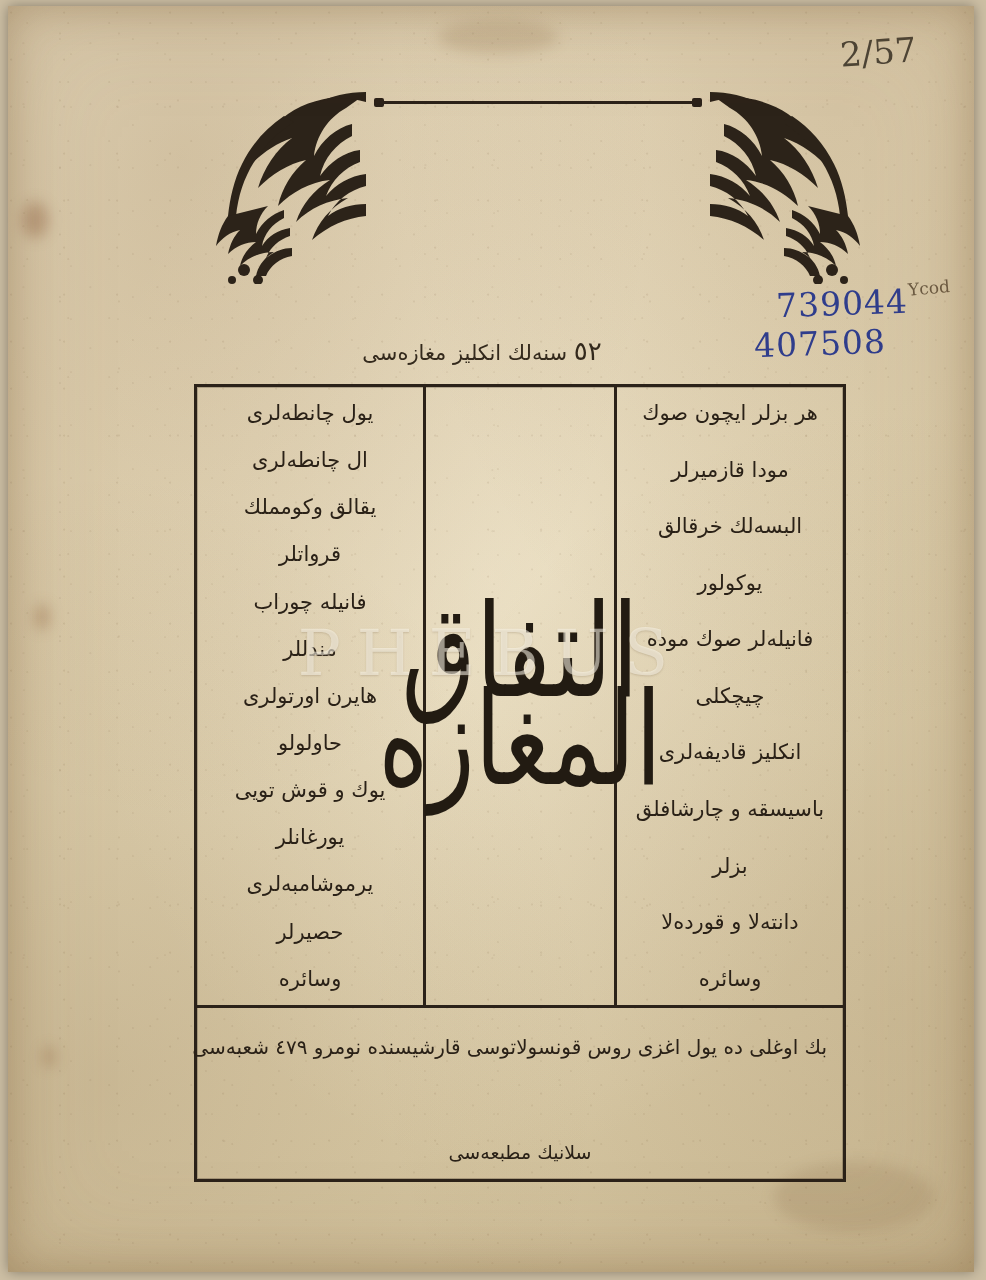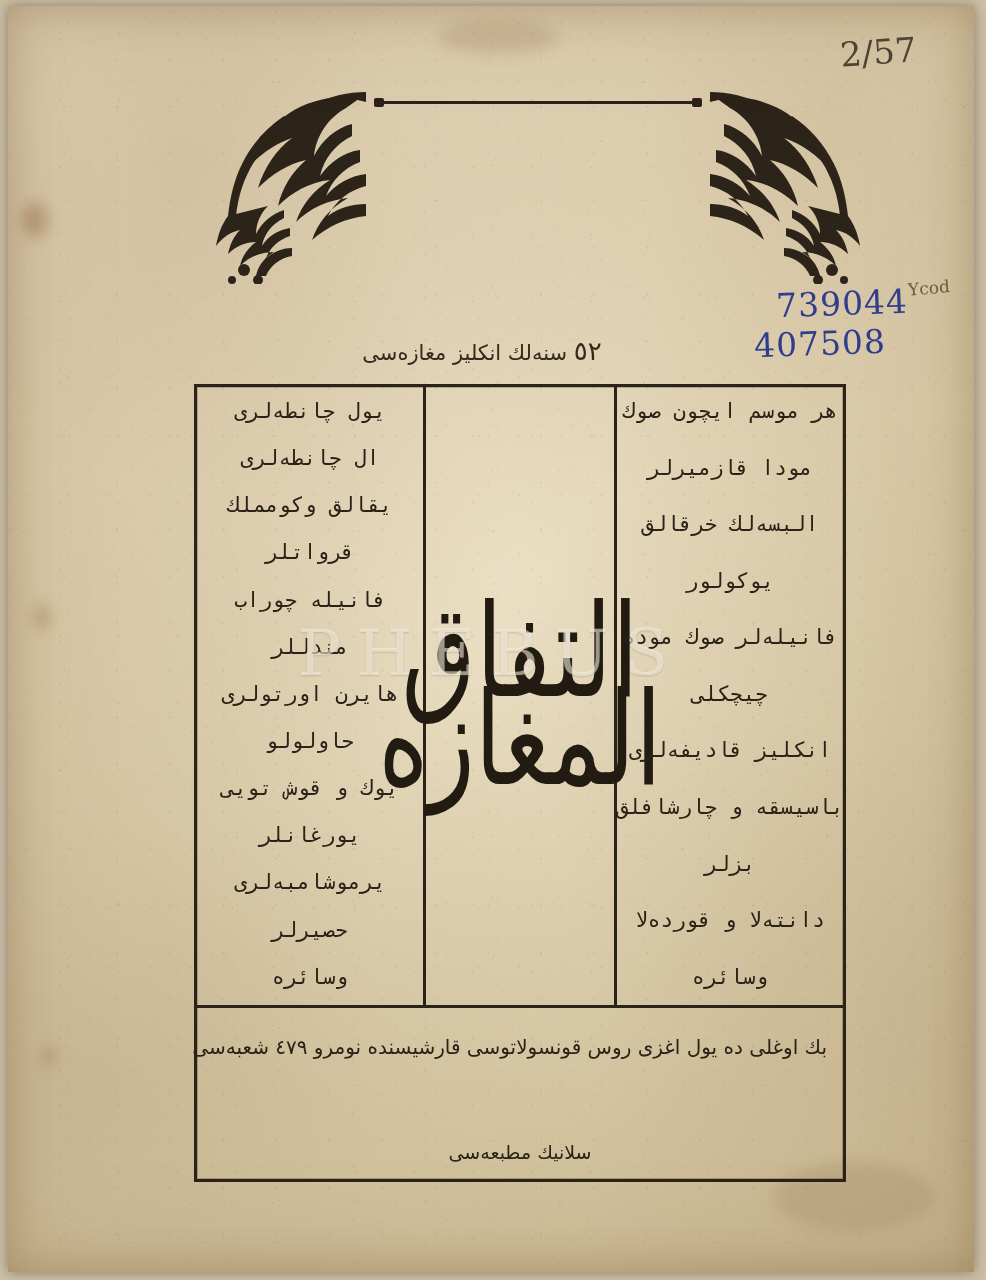--- a/index.html
+++ b/index.html
@@ -191,21 +191,21 @@
     position: relative;
     height: 100%;
     box-sizing: border-box;
     padding: 14px 10px;
     display: flex;
     flex-direction: column;
     justify-content: space-between;
     align-items: center;
     direction: rtl;
   }
-  .col.side { width: 226px; font-family: Liberation Mono, monospace; }
+  .col.side { width: 226px; }
   .col.center {
     width: 194px;
     border-left: 3px solid #2b2219;
     border-right: 3px solid #2b2219;
     justify-content: center;
     padding: 16px 4px;
   }
   .entry {
     font-size: 21px;
     color: #2a2117;
@@ -346,21 +346,21 @@
           <div class="entry">حصيرلر</div>
           <div class="entry">وسائره</div>
         </div>
 
         <div class="col center">
           <div class="calligraphy">التفاق</div>
           <div class="calligraphy c2">المغازه</div>
         </div>
 
         <div class="col side">
-          <div class="entry">هر موسم ايچون صوك</div>
+          <div class="entry">هر بزلر ايچون صوك</div>
           <div class="entry">مودا قازميرلر</div>
           <div class="entry">البسه‌لك خرقالق</div>
           <div class="entry">يوكولور</div>
           <div class="entry">فانيله‌لر صوك موده</div>
           <div class="entry">چيچكلى</div>
           <div class="entry">انكليز قاديفه‌لرى</div>
           <div class="entry">باسيسقه و چارشافلق</div>
           <div class="entry">بزلر</div>
           <div class="entry">دانته‌لا و قورده‌لا</div>
           <div class="entry">وسائره</div>

